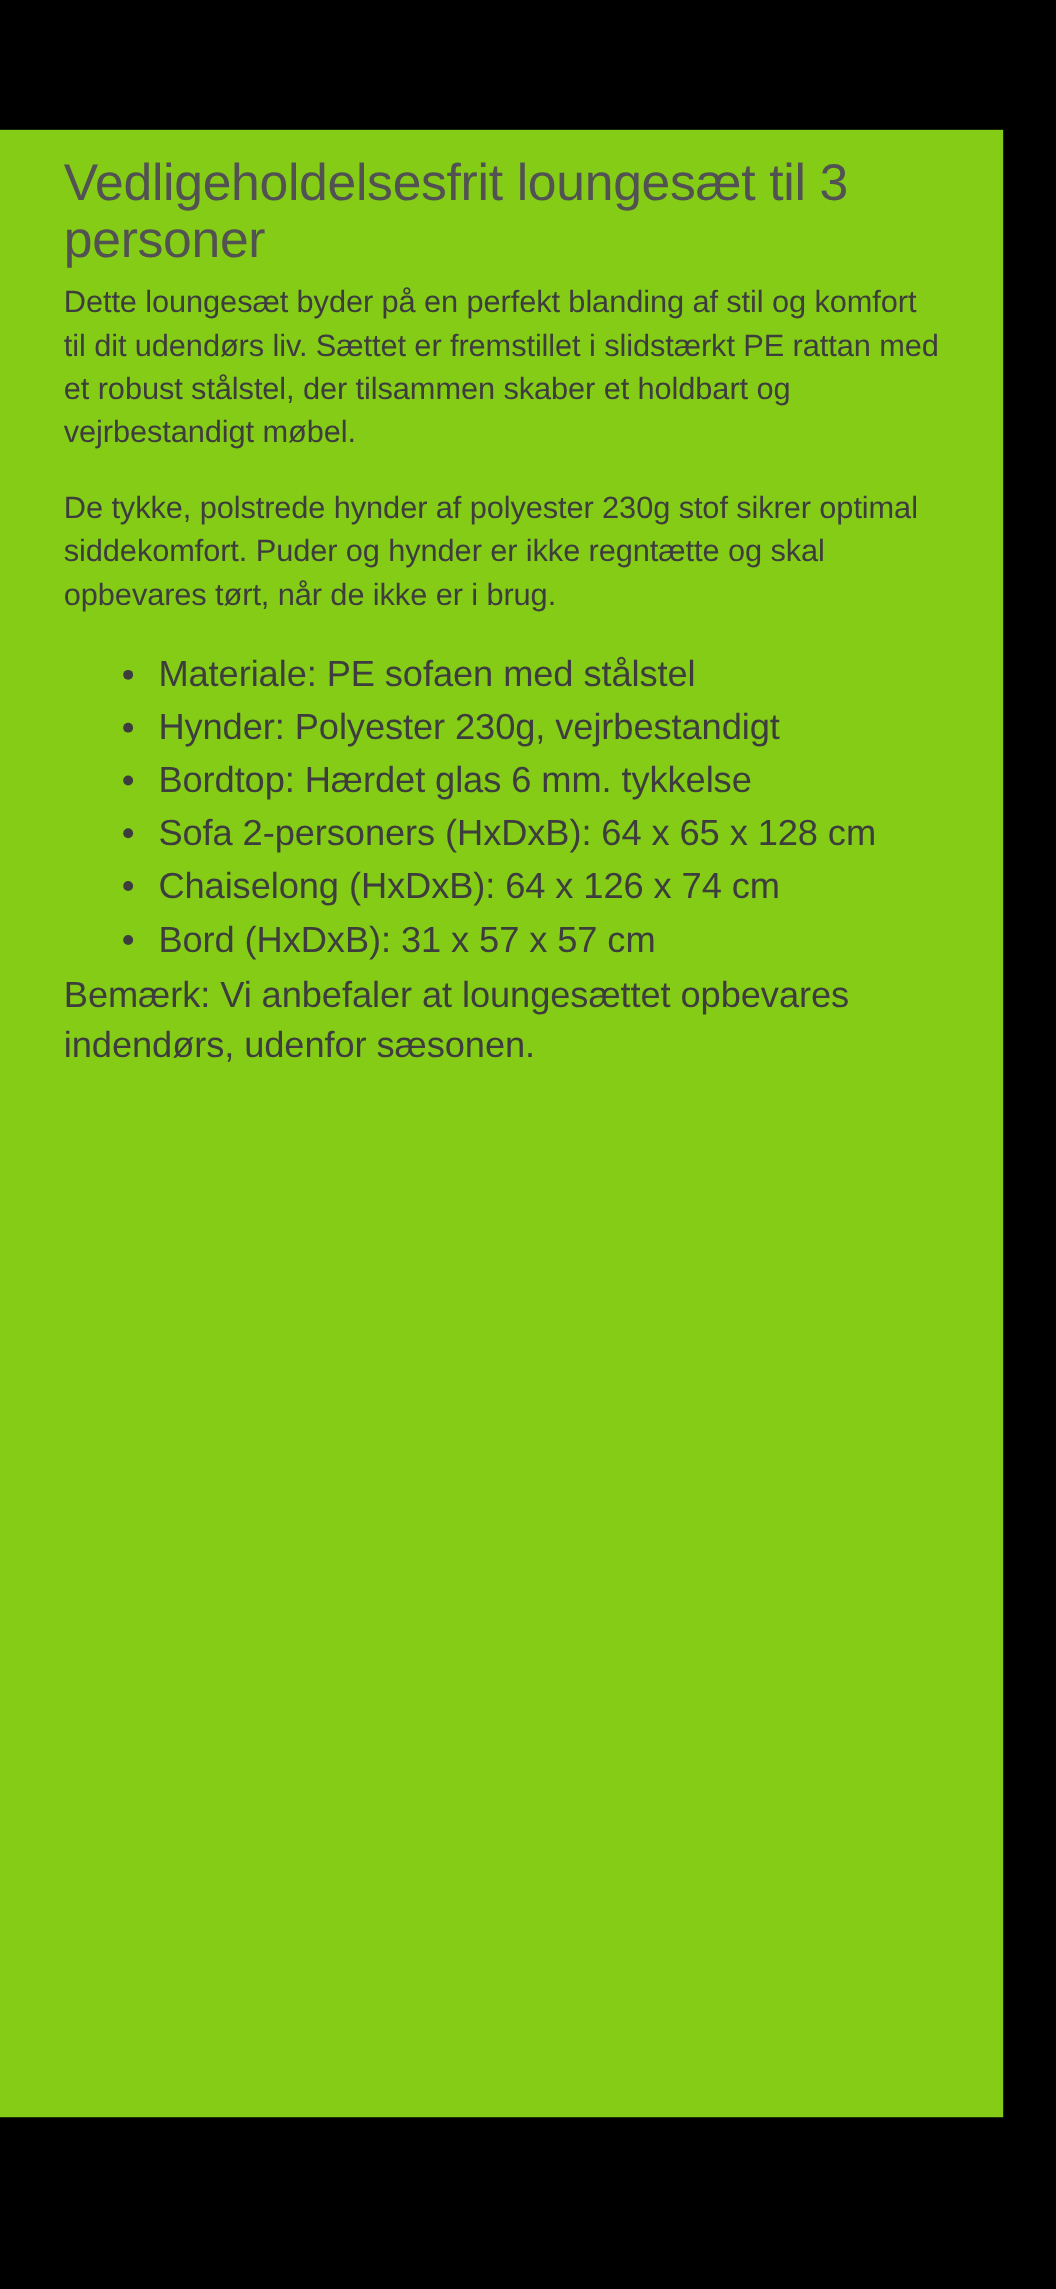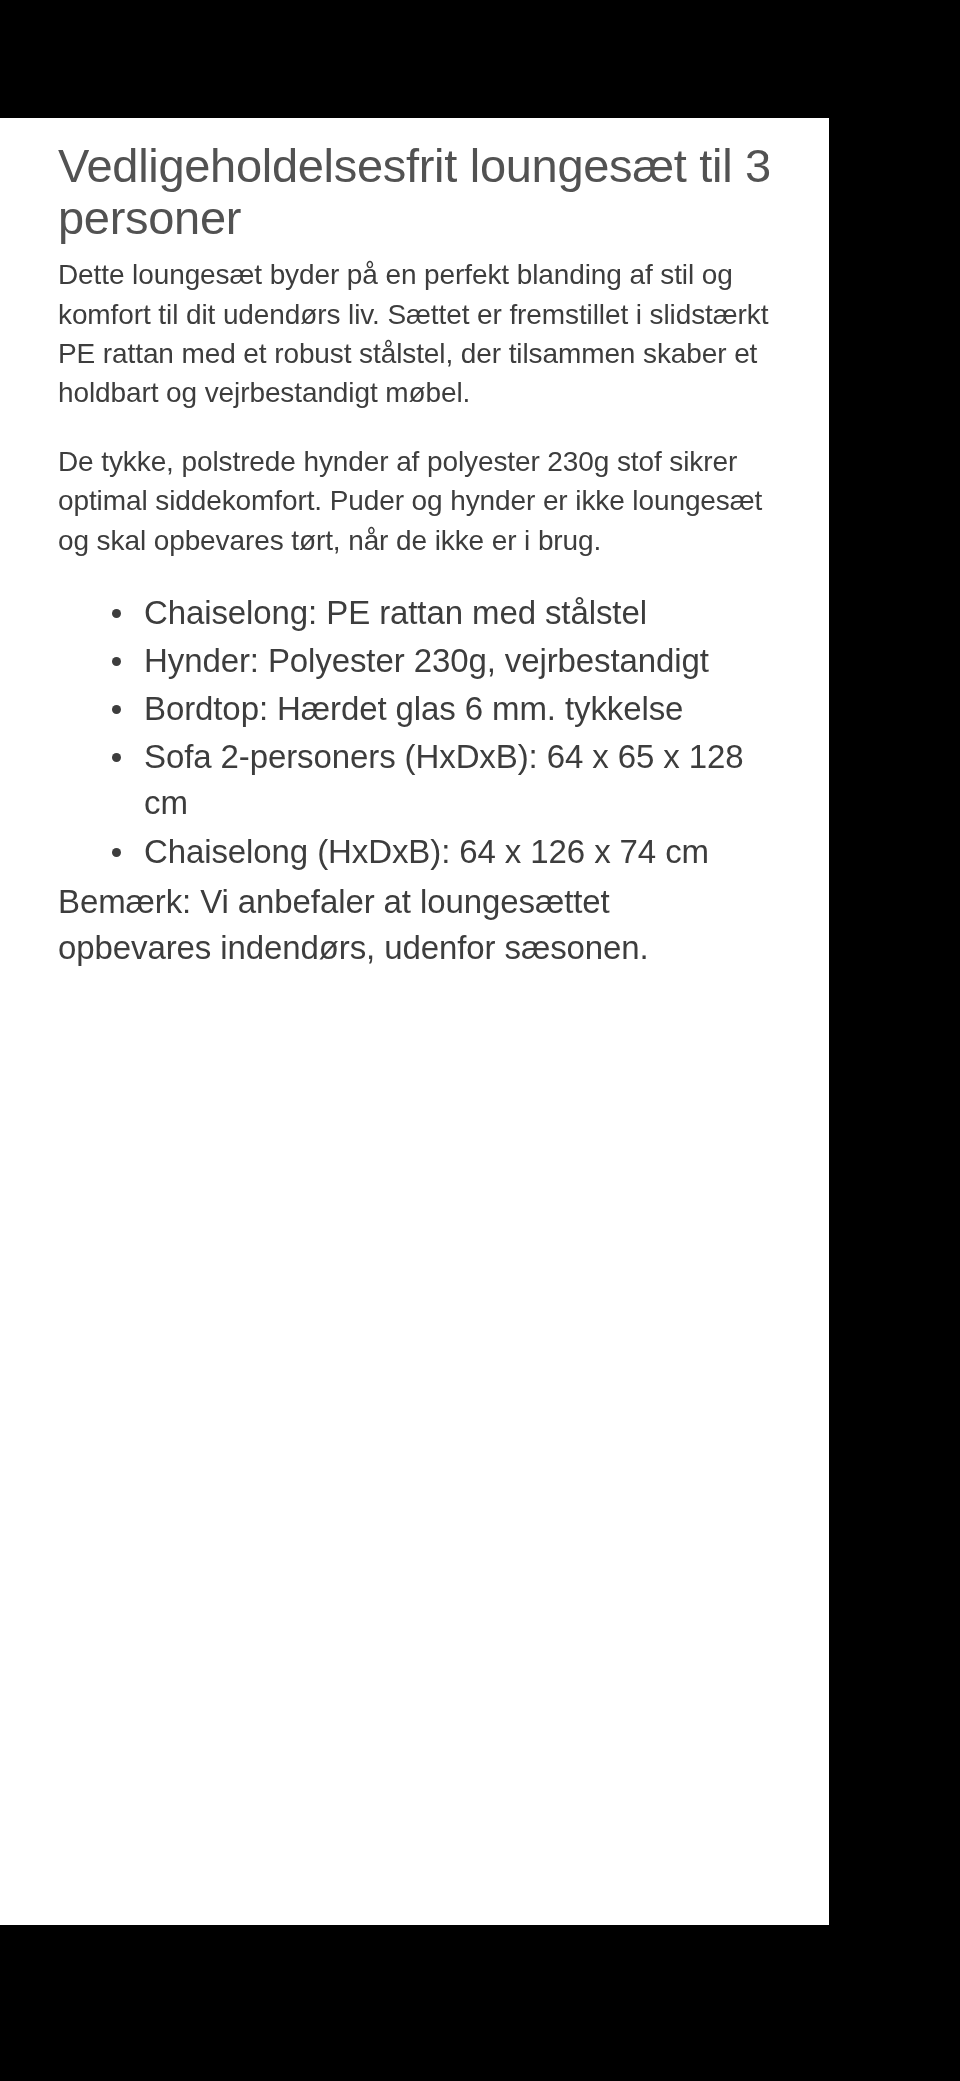--- a/index.html
+++ b/index.html
@@ -25,23 +25,23 @@
     width: 960px;
     background: #000000;
   }
   .letterbox-top { top: 0; height: 118px; }
   .letterbox-bottom { top: 1925px; height: 156px; }
 
   .content {
     position: absolute;
     left: 0;
     top: 118px;
-    width: 829px;
+    width: 912px;
     height: 1807px;
-    background: #ffffff;
+    background: #84cc16;
     box-sizing: border-box;
     padding: 22px 58px 0 58px;
     overflow: hidden;
   }
 
   .product-title {
     margin: 0 0 4px 0;
     font-size: 47px;
     line-height: 1.10;
     font-weight: 400;
@@ -98,44 +98,48 @@
 <div class="screen">
 
   <div class="letterbox letterbox-top"></div>
 
   <div class="content">
 
     <h1 class="product-title">Vedligeholdelsesfrit loungesæt til 3 personer</h1>
 
     <p class="desc-para first">Dette loungesæt byder på en perfekt blanding af stil og komfort til dit udendørs liv. Sættet er fremstillet i slidstærkt PE rattan med et robust stålstel, der tilsammen skaber et holdbart og vejrbestandigt møbel.</p>
 
-    <p class="desc-para">De tykke, polstrede hynder af polyester 230g stof sikrer optimal siddekomfort. Puder og hynder er ikke loungesæt og skal opbevares tørt, når de ikke er i brug.</p>
+    <p class="desc-para">De tykke, polstrede hynder af polyester 230g stof sikrer optimal siddekomfort. Puder og hynder er ikke regntætte og skal opbevares tørt, når de ikke er i brug.</p>
 
 
     <ul class="spec-list">
       <li>
         <span class="bullet-dot"></span>
-        <span>Chaiselong: PE rattan med stålstel</span>
+        <span>Materiale: PE sofaen med stålstel</span>
       </li>
       <li>
         <span class="bullet-dot"></span>
         <span>Hynder: Polyester 230g, vejrbestandigt</span>
       </li>
       <li>
         <span class="bullet-dot"></span>
         <span>Bordtop: Hærdet glas 6 mm. tykkelse</span>
       </li>
       <li>
         <span class="bullet-dot"></span>
         <span>Sofa 2-personers (HxDxB): 64 x 65 x 128 cm</span>
       </li>
       <li>
         <span class="bullet-dot"></span>
         <span>Chaiselong (HxDxB): 64 x 126 x 74 cm</span>
       </li>
+      <li>
+        <span class="bullet-dot"></span>
+        <span>Bord (HxDxB): 31 x 57 x 57 cm</span>
+      </li>
     </ul>
 
     <p class="note-para">Bemærk: Vi anbefaler at loungesættet opbevares indendørs, udenfor sæsonen.</p>
 
   </div>
 
   <div class="letterbox letterbox-bottom"></div>
 
 </div>
 

